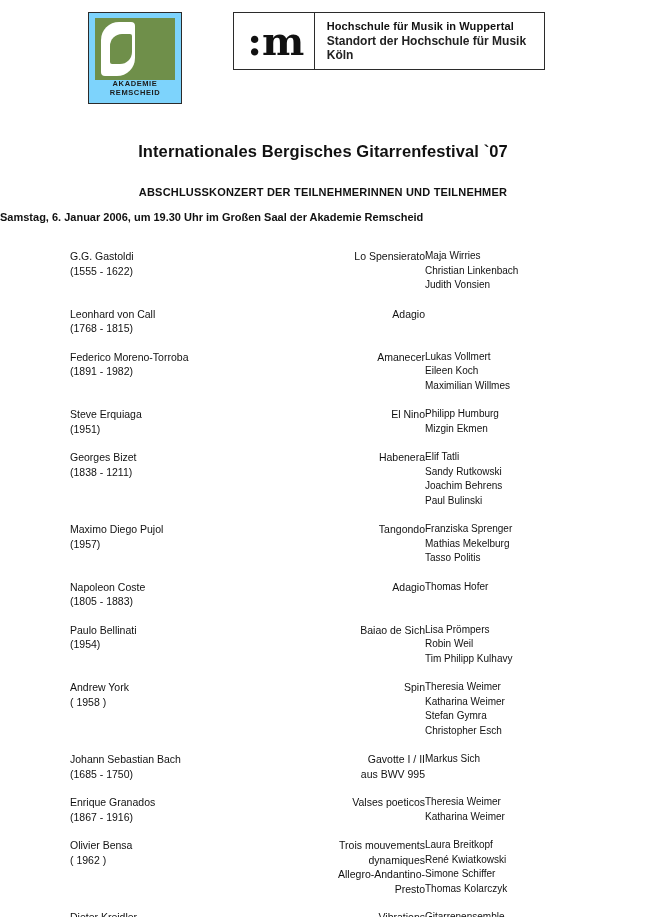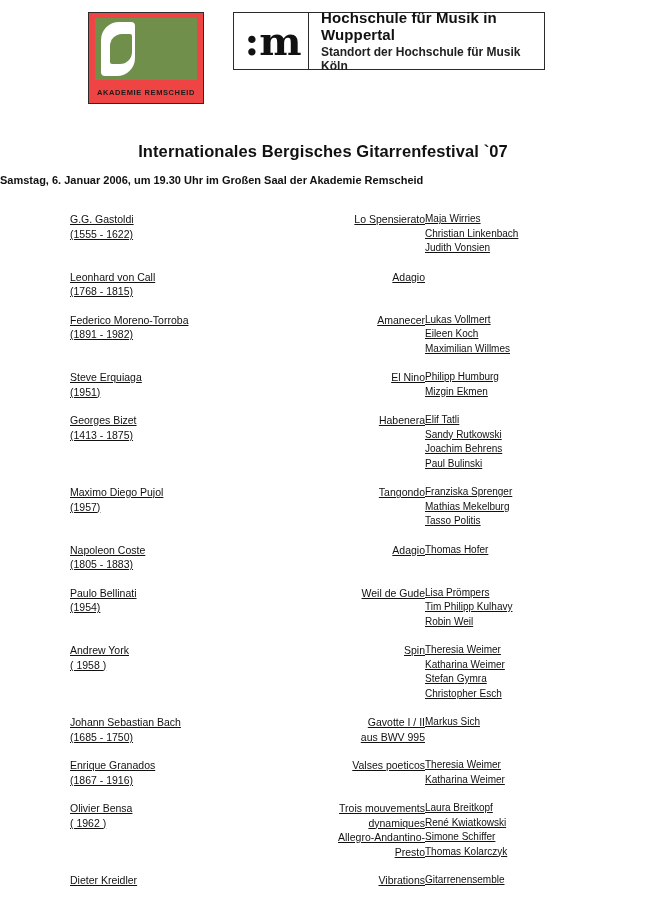--- a/index.html
+++ b/index.html
@@ -24,24 +24,24 @@
 
   
   .logo-row {
     position: relative;
     height: 108px;
   }
   .logo-akademie {
     position: absolute;
     left: 88px;
     top: 12px;
-    width: 116px;
+    width: 94px;
     height: 92px;
     border: 1px solid #2b2b2b;
-    background: #ef4444;
+    background: #7dd3fc;
     box-sizing: border-box;
   }
   .logo-akademie .mark {
     position: absolute;
     left: 6px;
     top: 5px;
     right: 6px;
     height: 62px;
     background: #6f8f4a;
   }
@@ -101,21 +101,21 @@
   }
   .logo-hochschule .vline {
     width: 1px;
     align-self: stretch;
     background: #2b2b2b;
   }
   .logo-hochschule .txt {
     padding-left: 12px;
   }
   .logo-hochschule .txt .l1 {
-    font-size: 15px;
+    font-size: 11px;
     font-weight: bold;
     color: #111;
     letter-spacing: 0.1px;
   }
   .logo-hochschule .txt .l2 {
     font-size: 12px;
     color: #222;
     margin-top: 2px;
     font-weight: bold;
   }
@@ -144,21 +144,20 @@
   
   .program {
     margin-top: 26px;
     padding-left: 70px;
     padding-right: 28px;
   }
   .entry {
     display: flex;
     align-items: flex-start;
     margin-bottom: 14px;
-    text-decoration: underline;
   }
   .col-composer {
     width: 200px;
     flex: 0 0 200px;
     font-size: 10.5px;
     line-height: 14.5px;
   }
   .col-piece {
     width: 155px;
     flex: 0 0 155px;
@@ -195,20 +194,21 @@
       <div class="vline"></div>
       <div class="txt">
         <div class="l1">Hochschule für Musik in Wuppertal</div>
         <div class="l2">Standort der Hochschule für Musik Köln</div>
       </div>
     </div>
 
   </div>
 
   <div class="title-main">Internationales Bergisches Gitarrenfestival `07</div>
+  <div class="title-sub">ABSCHLUSSKONZERT DER TEILNEHMERINNEN UND TEILNEHMER</div>
   <div class="title-date">Samstag, 6. Januar 2006, um 19.30 Uhr im Großen Saal der Akademie Remscheid</div>
 
   <div class="program">
       <div class="entry">
         <div class="col-composer">
           <span class="line">G.G. Gastoldi</span>
           <span class="line">(1555 - 1622)</span>
         </div>
         <div class="col-piece">
           <span class="line">Lo Spensierato</span>
@@ -252,21 +252,21 @@
           <span class="line">El Nino</span>
         </div>
         <div class="col-players">
           <span class="line">Philipp Humburg</span>
           <span class="line">Mizgin Ekmen</span>
         </div>
       </div>
       <div class="entry">
         <div class="col-composer">
           <span class="line">Georges Bizet</span>
-          <span class="line">(1413 - 1875)</span>
+          <span class="line">(1838 - 1211)</span>
         </div>
         <div class="col-piece">
           <span class="line">Habenera</span>
         </div>
         <div class="col-players">
           <span class="line">Elif Tatli</span>
           <span class="line">Sandy Rutkowski</span>
           <span class="line">Joachim Behrens</span>
           <span class="line">Paul Bulinski</span>
         </div>
@@ -296,26 +296,26 @@
         <div class="col-players">
           <span class="line">Thomas Hofer</span>
         </div>
       </div>
       <div class="entry">
         <div class="col-composer">
           <span class="line">Paulo Bellinati</span>
           <span class="line">(1954)</span>
         </div>
         <div class="col-piece">
-          <span class="line">Weil de Gude</span>
+          <span class="line">Baiao de Sich</span>
         </div>
         <div class="col-players">
           <span class="line">Lisa Prömpers</span>
+          <span class="line">Robin Weil</span>
           <span class="line">Tim Philipp Kulhavy</span>
-          <span class="line">Robin Weil</span>
         </div>
       </div>
       <div class="entry">
         <div class="col-composer">
           <span class="line">Andrew York</span>
           <span class="line">( 1958 )</span>
         </div>
         <div class="col-piece">
           <span class="line">Spin</span>
         </div>

